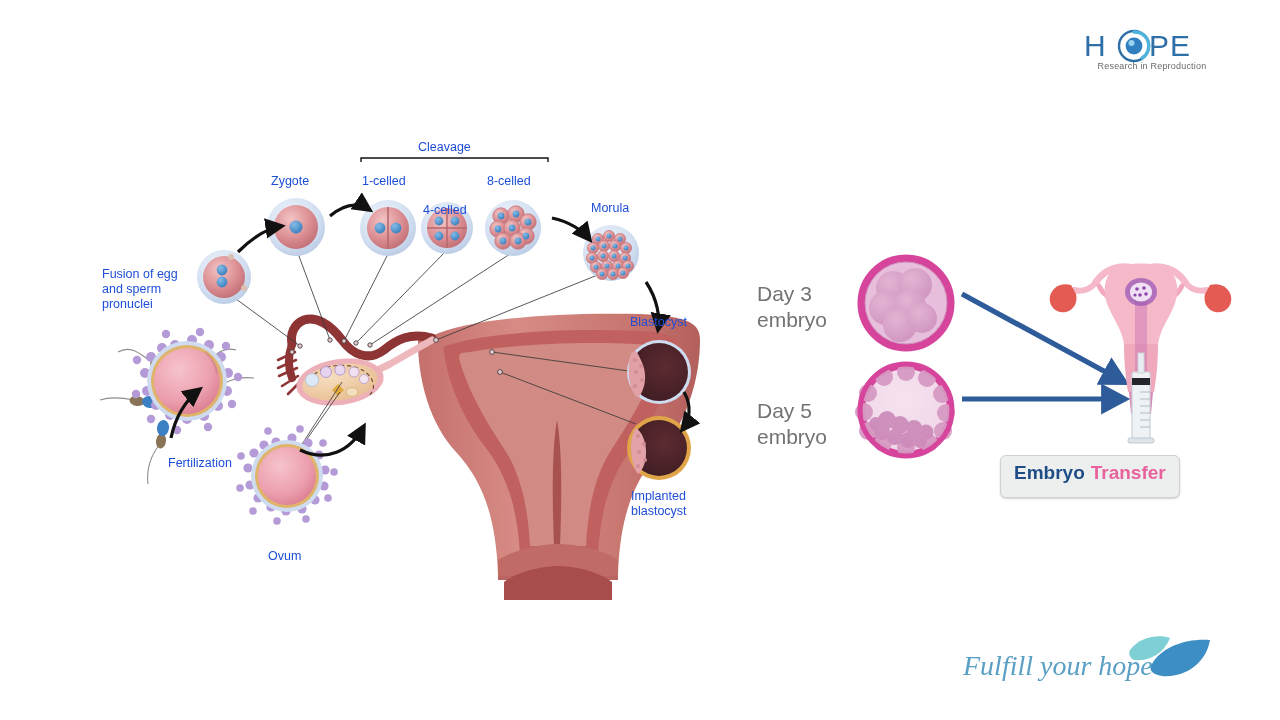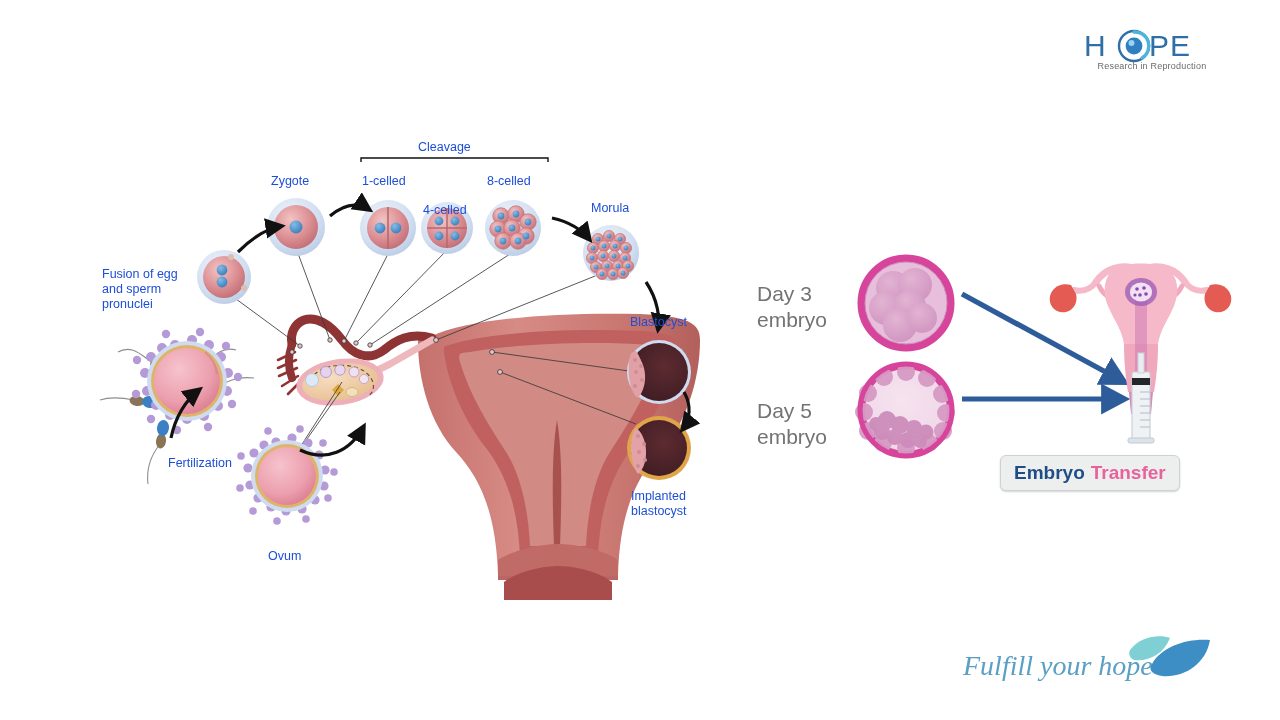--- a/index.html
+++ b/index.html
@@ -39,21 +39,21 @@
   .day-label{
     position:absolute;font-size:21px;color:#737373;line-height:1.22;
     font-family:"Liberation Sans", sans-serif;white-space:pre-line;
   }
   #day3-label{left:757px;top:281px;}
   #day5-label{left:757px;top:398px;}
 
   
   .et-badge{
     position:absolute;left:1000px;top:455px;
-    padding:6px 13px 6px 13px;border-radius:6px;
+    padding:6px 13px 13px 13px;border-radius:6px;
     background:#edeeee;border:1px solid #cfd2d4;
     box-shadow:0 1px 2px rgba(0,0,0,0.18);
     font-size:19px;font-weight:bold;white-space:nowrap;
     font-family:"Liberation Sans", sans-serif;
   }
   .et-a{color:#1f4e87;}
   .et-b{color:#e8639d;margin-left:6px;}
 
   
   .svg-layer{position:absolute;left:0;top:0;width:1280px;height:720px;pointer-events:none;}

